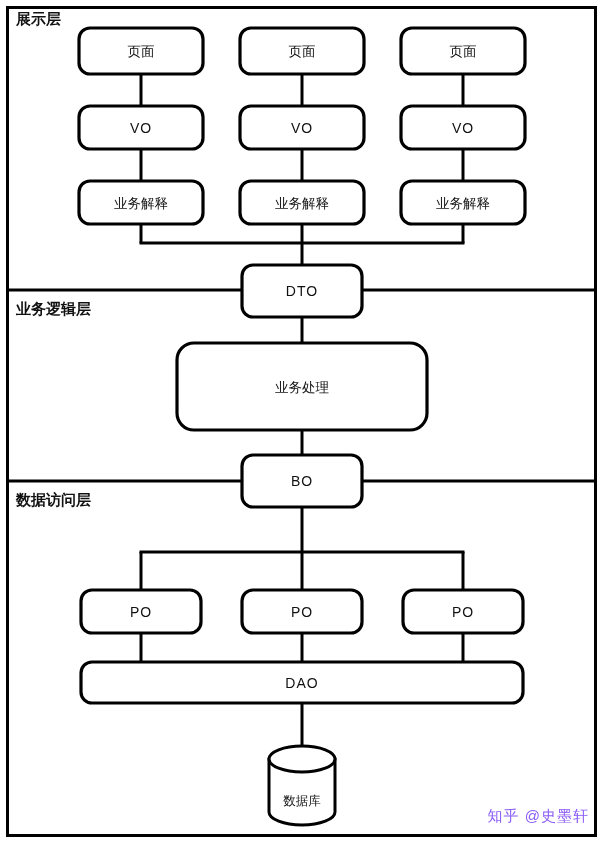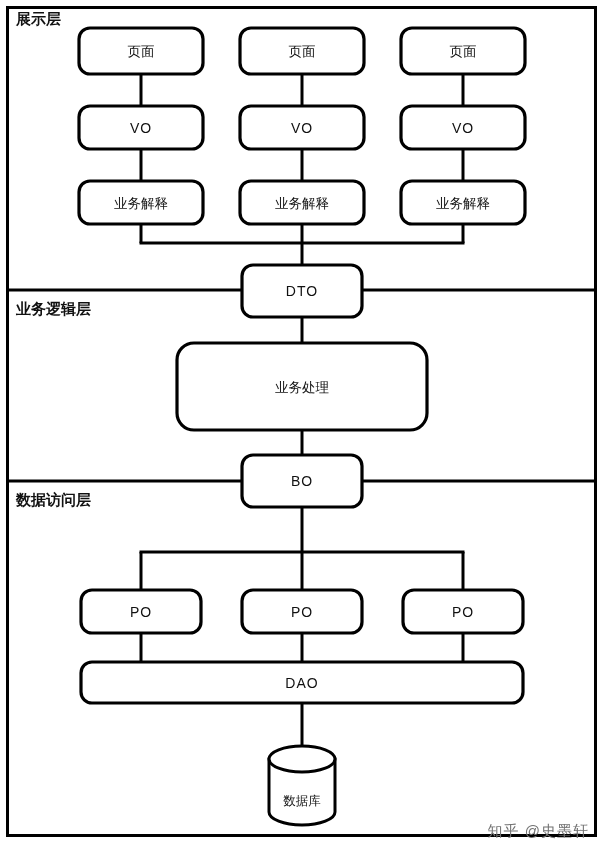--- a/index.html
+++ b/index.html
@@ -14,22 +14,22 @@
   .cyl{fill:#ffffff;stroke:#000;stroke-width:3;}
   text{fill:#111;}
   .layer-label{font-size:15px;font-weight:bold;
        font-family:"Liberation Sans","DejaVu Sans",sans-serif;}
   .node-label{font-size:13.5px;text-anchor:middle;
        font-family:"Liberation Sans","DejaVu Sans",sans-serif;}
   .node-label-latin{font-size:14px;text-anchor:middle;letter-spacing:1px;
        font-family:"Liberation Sans","DejaVu Sans",sans-serif;}
   .db-label{font-size:12.5px;text-anchor:middle;
        font-family:"Liberation Sans","DejaVu Sans",sans-serif;}
-  .watermark{position:absolute;right:14px;bottom:2px;font-size:15px;
-       color:#737373;letter-spacing:1px;white-space:nowrap;
+  .watermark{position:absolute;right:14px;bottom:17px;font-size:15px;
+       color:#8b5cf6;letter-spacing:1px;white-space:nowrap;
        font-family:"Liberation Sans","DejaVu Sans",sans-serif;}
 </style>
 </head>
 <body>
 
 <div id="stage">
 
   <svg id="diagram" viewBox="0 0 603 843">
 
     <rect class="frame" x="7.5" y="7.5" width="588" height="828"></rect>

